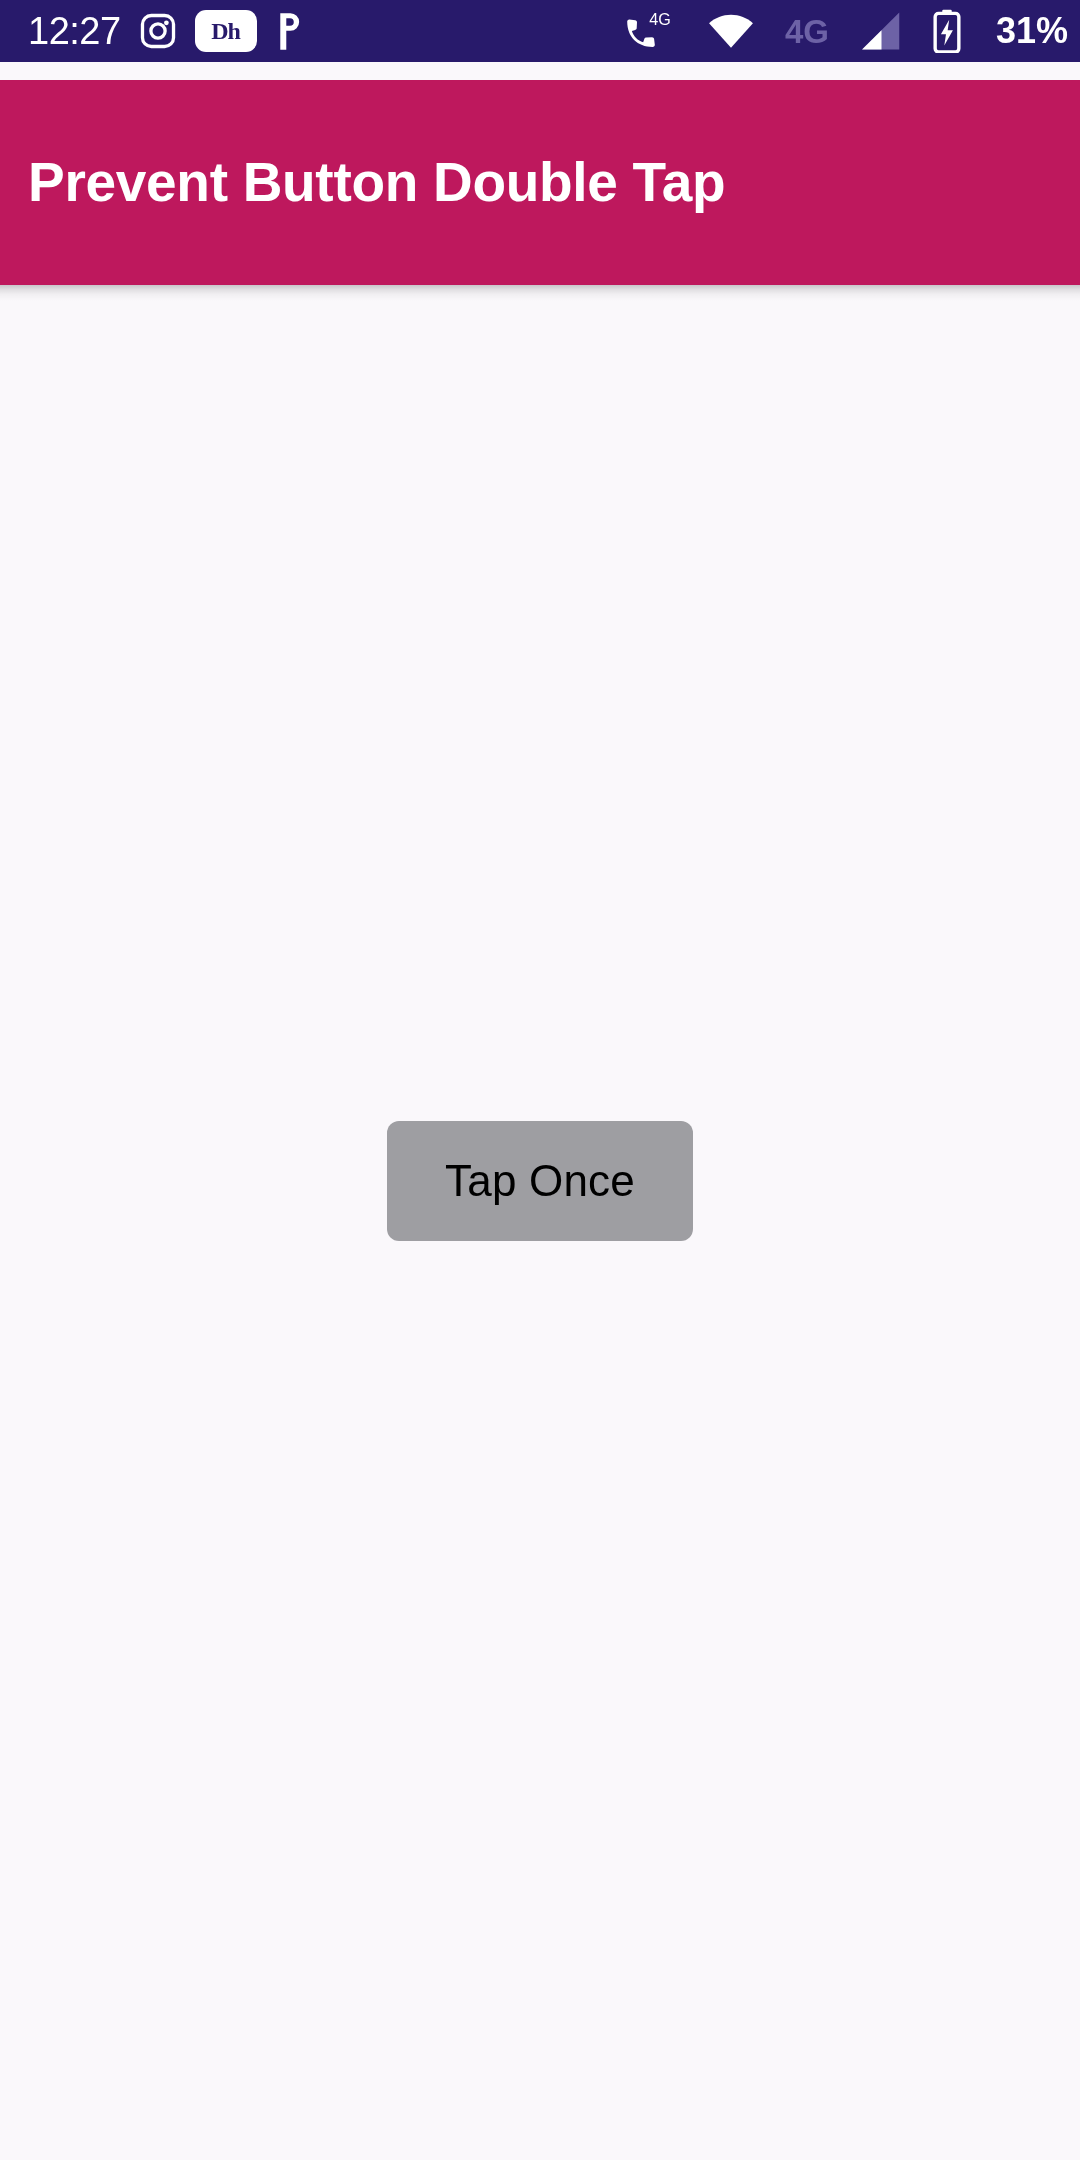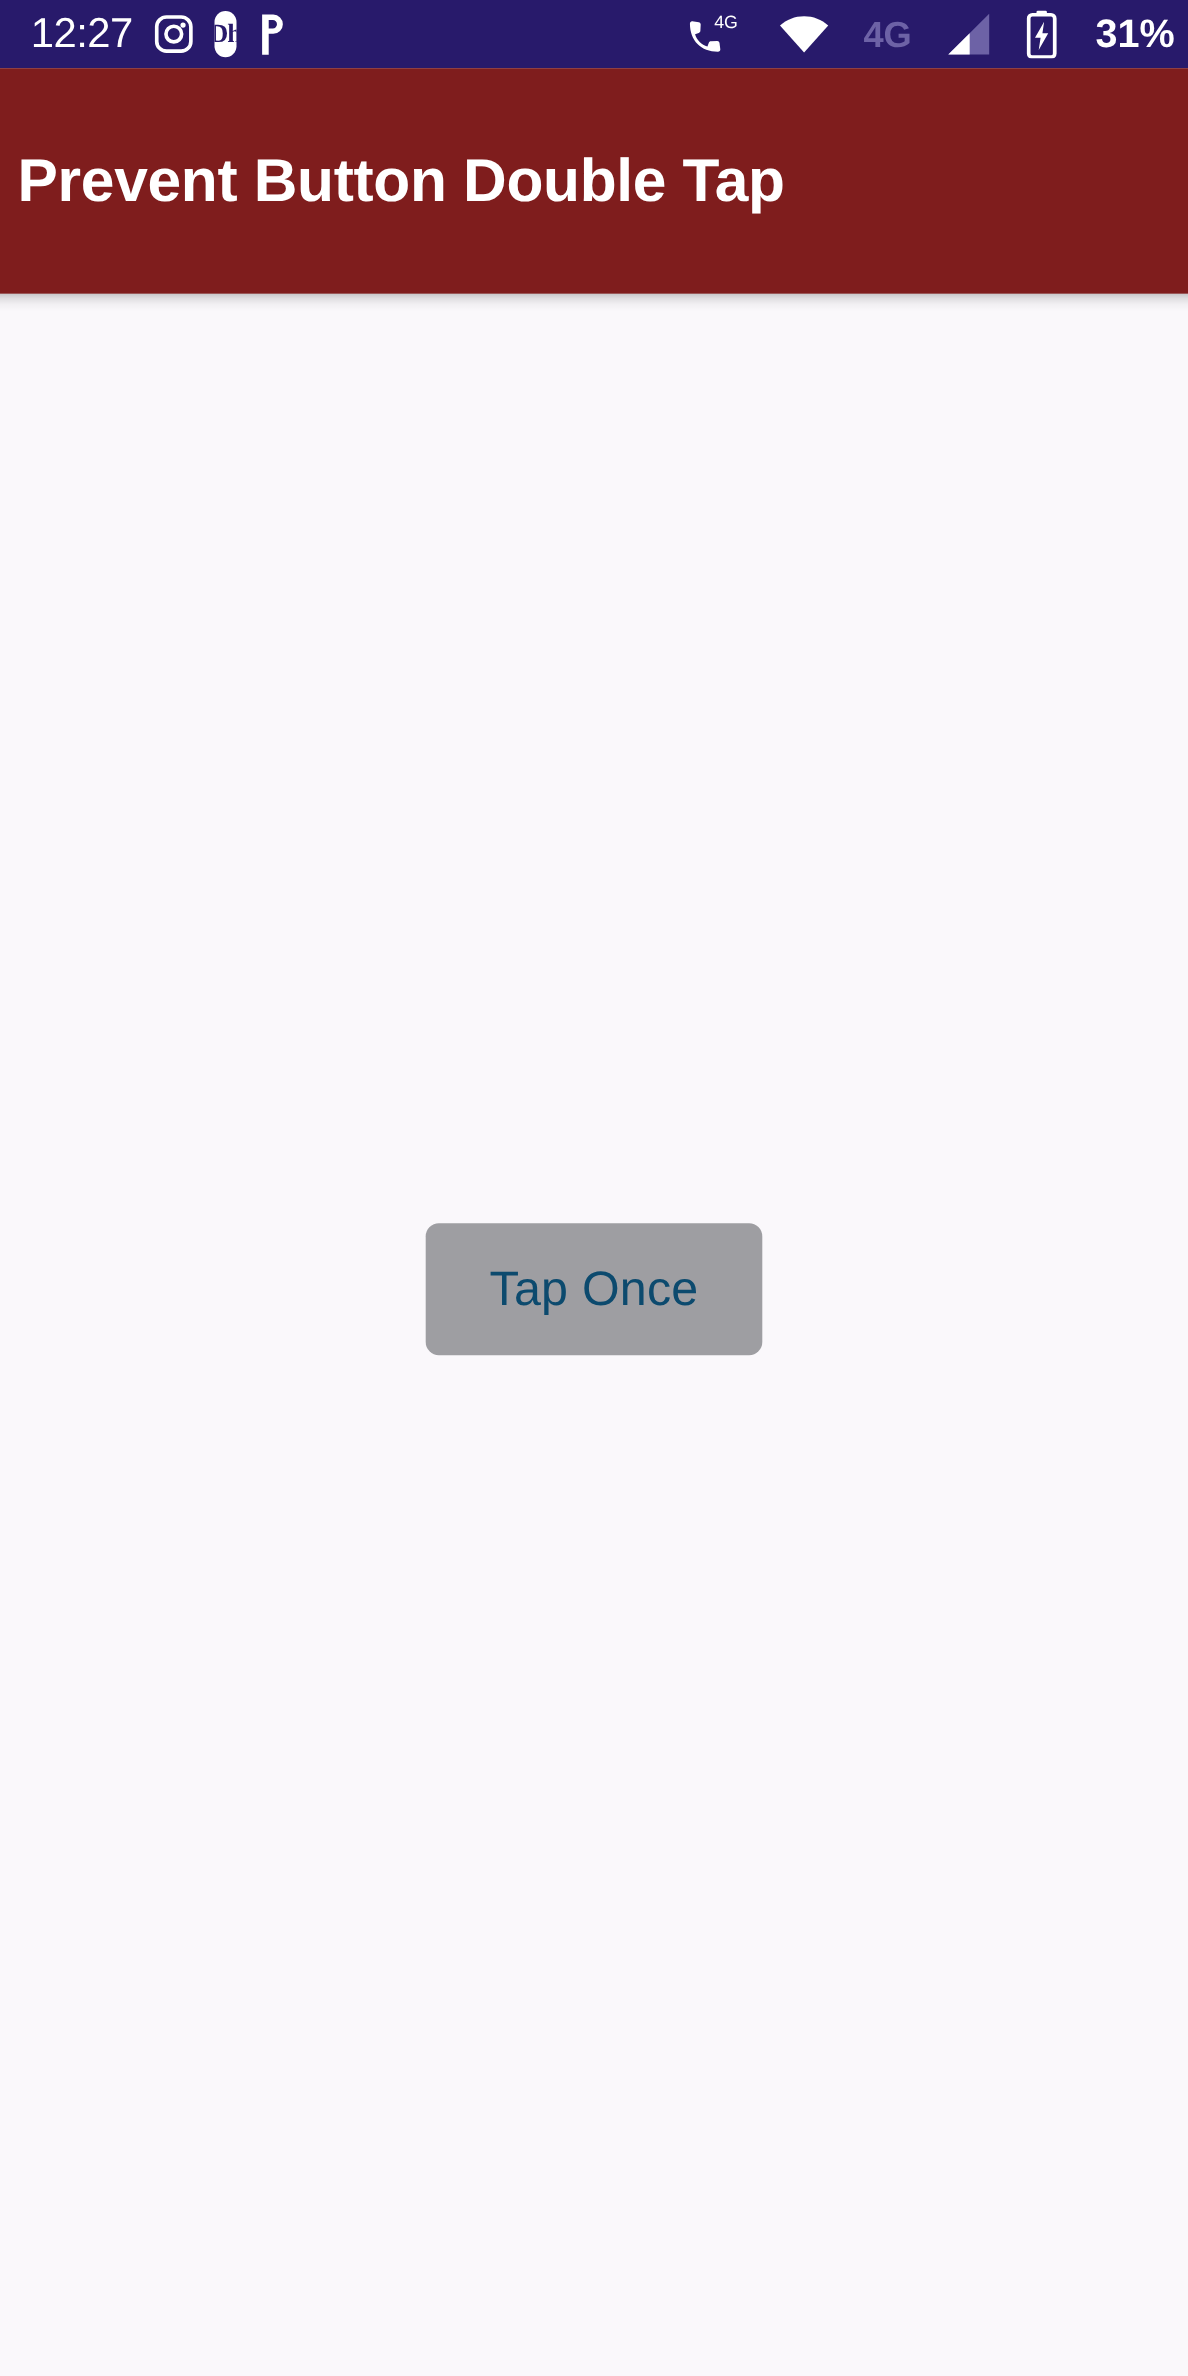--- a/index.html
+++ b/index.html
@@ -71,21 +71,21 @@
     margin-left: 4px;
   }
 
   .sicon {
     display: block;
     line-height: 0;
   }
 
   
   .dh-chip {
-    width: 20px;
+    width: 62px;
     height: 42px;
     border-radius: 11px;
     background: #ffffff;
     color: #281a6b;
     display: flex;
     align-items: center;
     justify-content: center;
     font-size: 24px;
     font-weight: 700;
     letter-spacing: -1px;
@@ -101,25 +101,26 @@
     line-height: 1;
     color: #6d62a6;
     white-space: nowrap;
   }
 
   
   .app-bar {
     position: relative;
     height: 205px;
     flex: 0 0 205px;
-    background: #7f1d1d;
-    display: flex;
-    align-items: center;
-    padding: 0 16px;
+    background: #be185d;
+    display: flex;
+    align-items: center;
+    padding: 0 28px;
     z-index: 5;
+    margin-top: 18px;
   }
 
   .app-bar::after {
     content: "";
     position: absolute;
     left: 0;
     right: 0;
     top: 100%;
     height: 16px;
     background: linear-gradient(to bottom,
@@ -152,21 +153,21 @@
   .tap-button {
     display: inline-flex;
     align-items: center;
     justify-content: center;
     min-width: 306px;
     height: 120px;
     padding: 0 34px;
     border: none;
     border-radius: 12px;
     background: #9e9ea2;
-    color: #0c4a6e;
+    color: #000000;
     font-family: "Liberation Sans", sans-serif;
     font-size: 44px;
     font-weight: 400;
     letter-spacing: 0.2px;
     line-height: 1;
     cursor: default;
     
     position: relative;
     top: -42px;
   }

